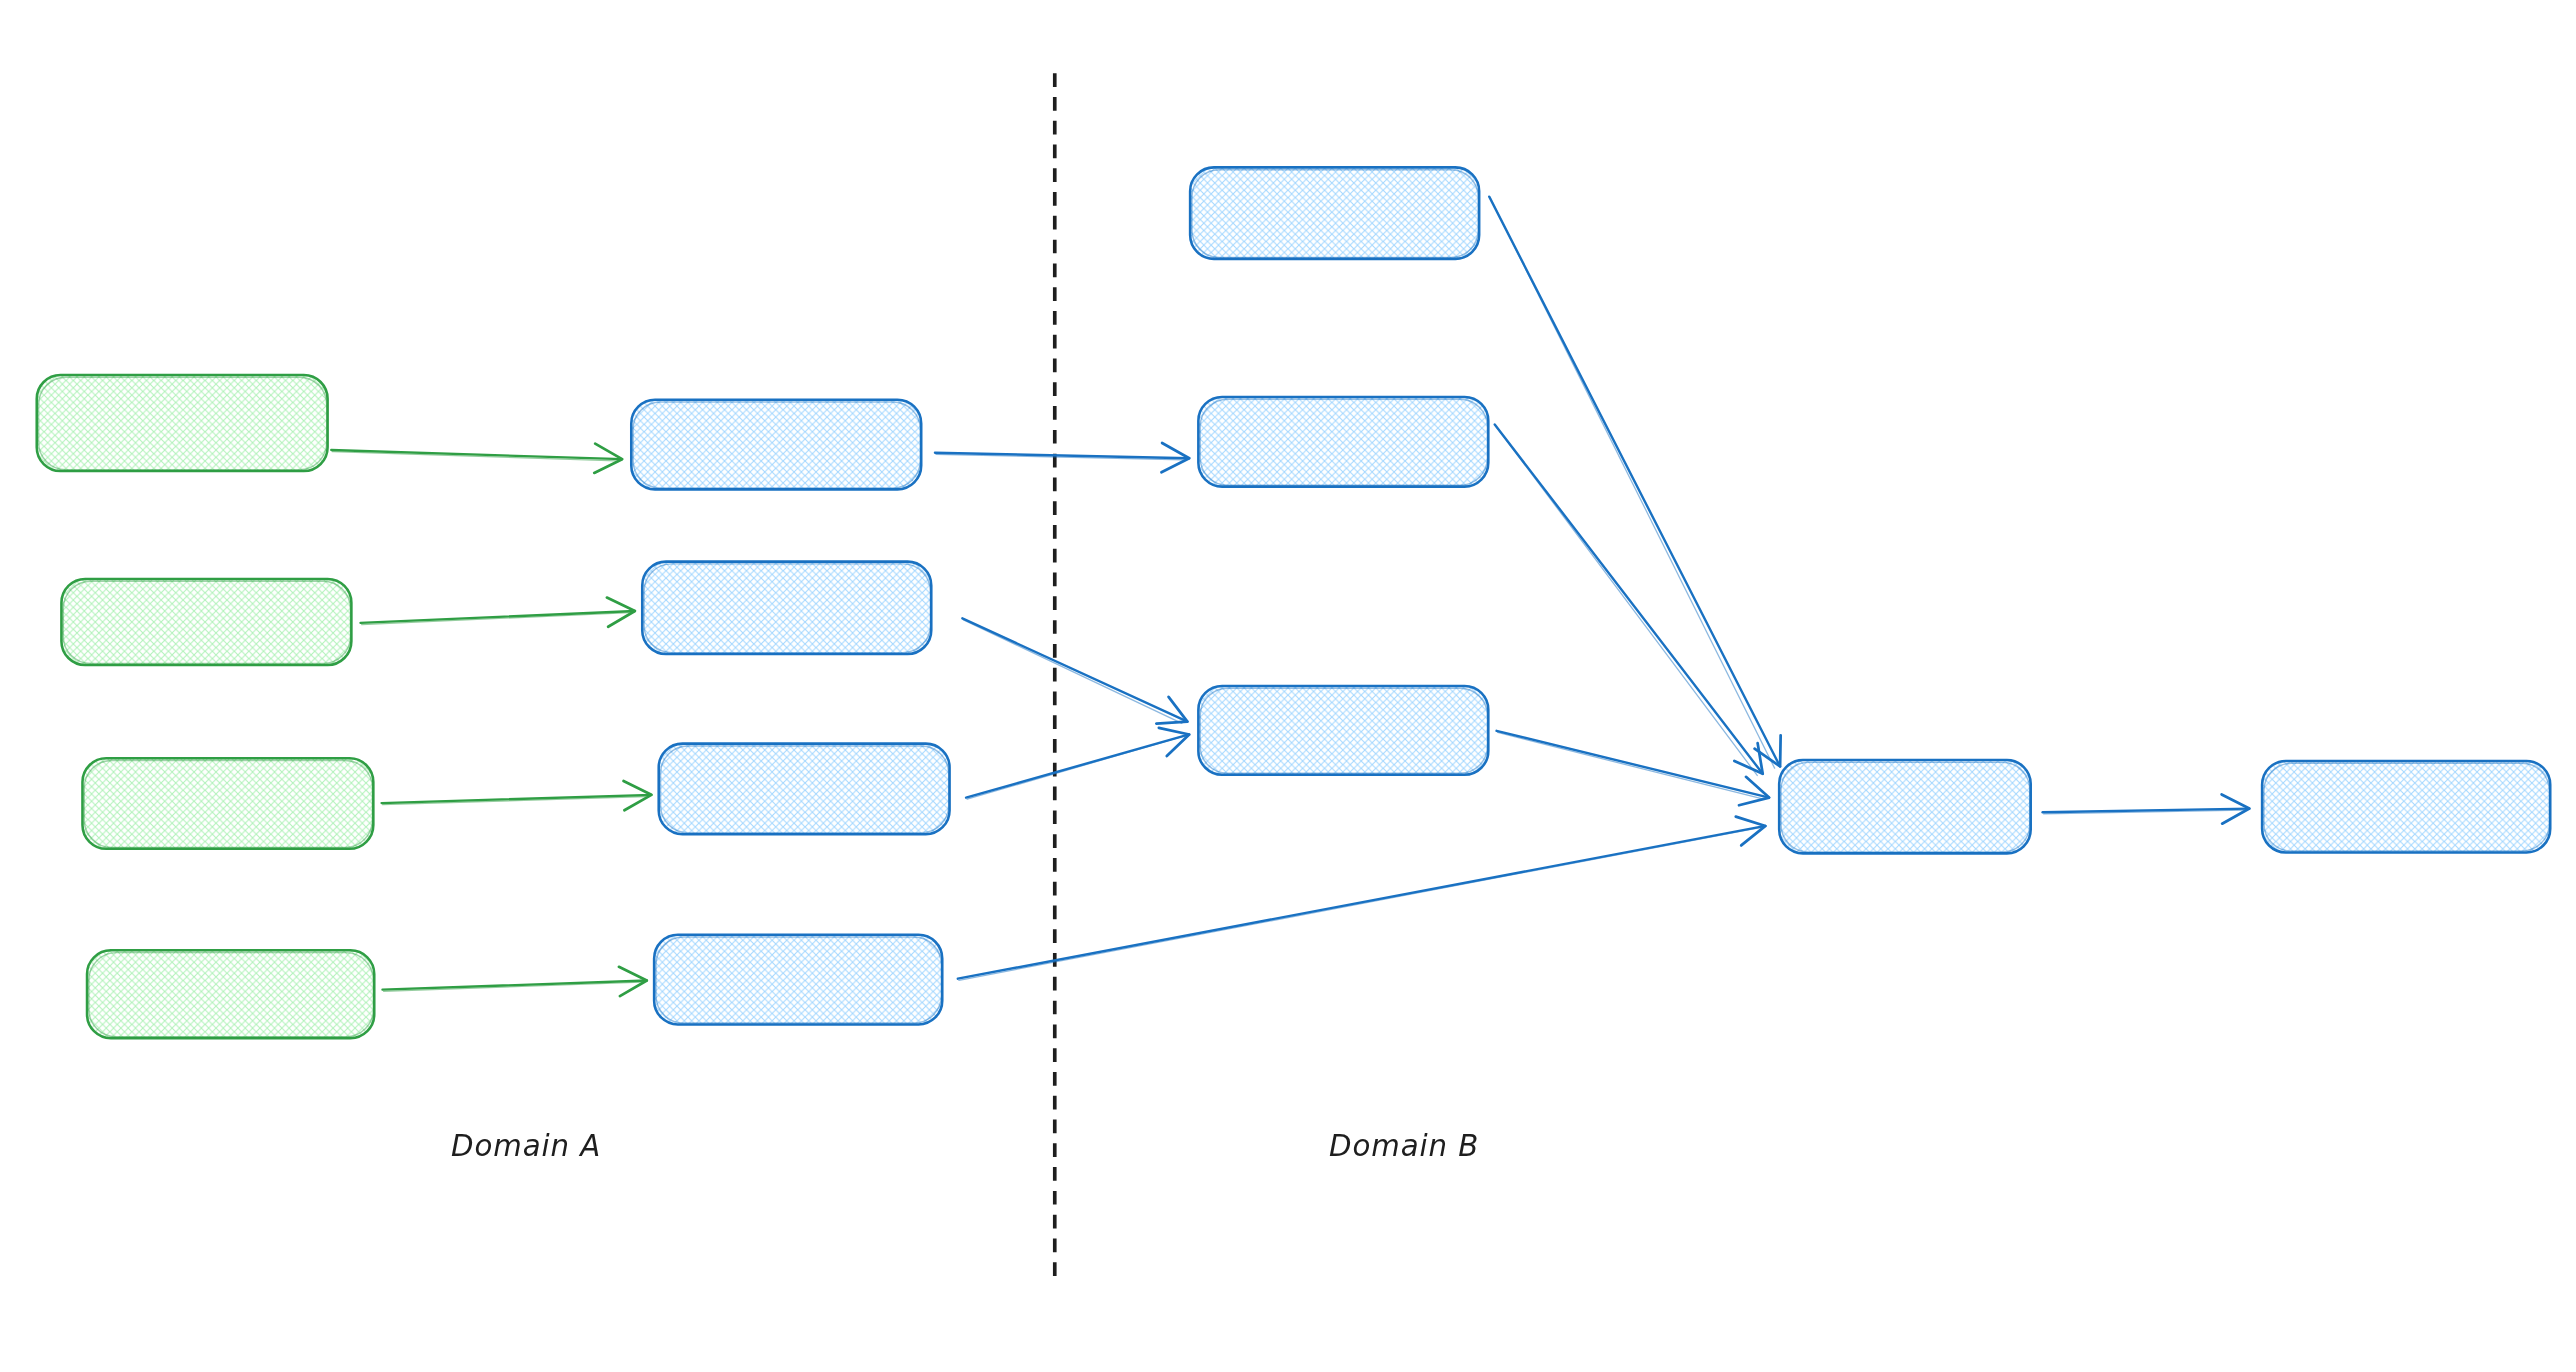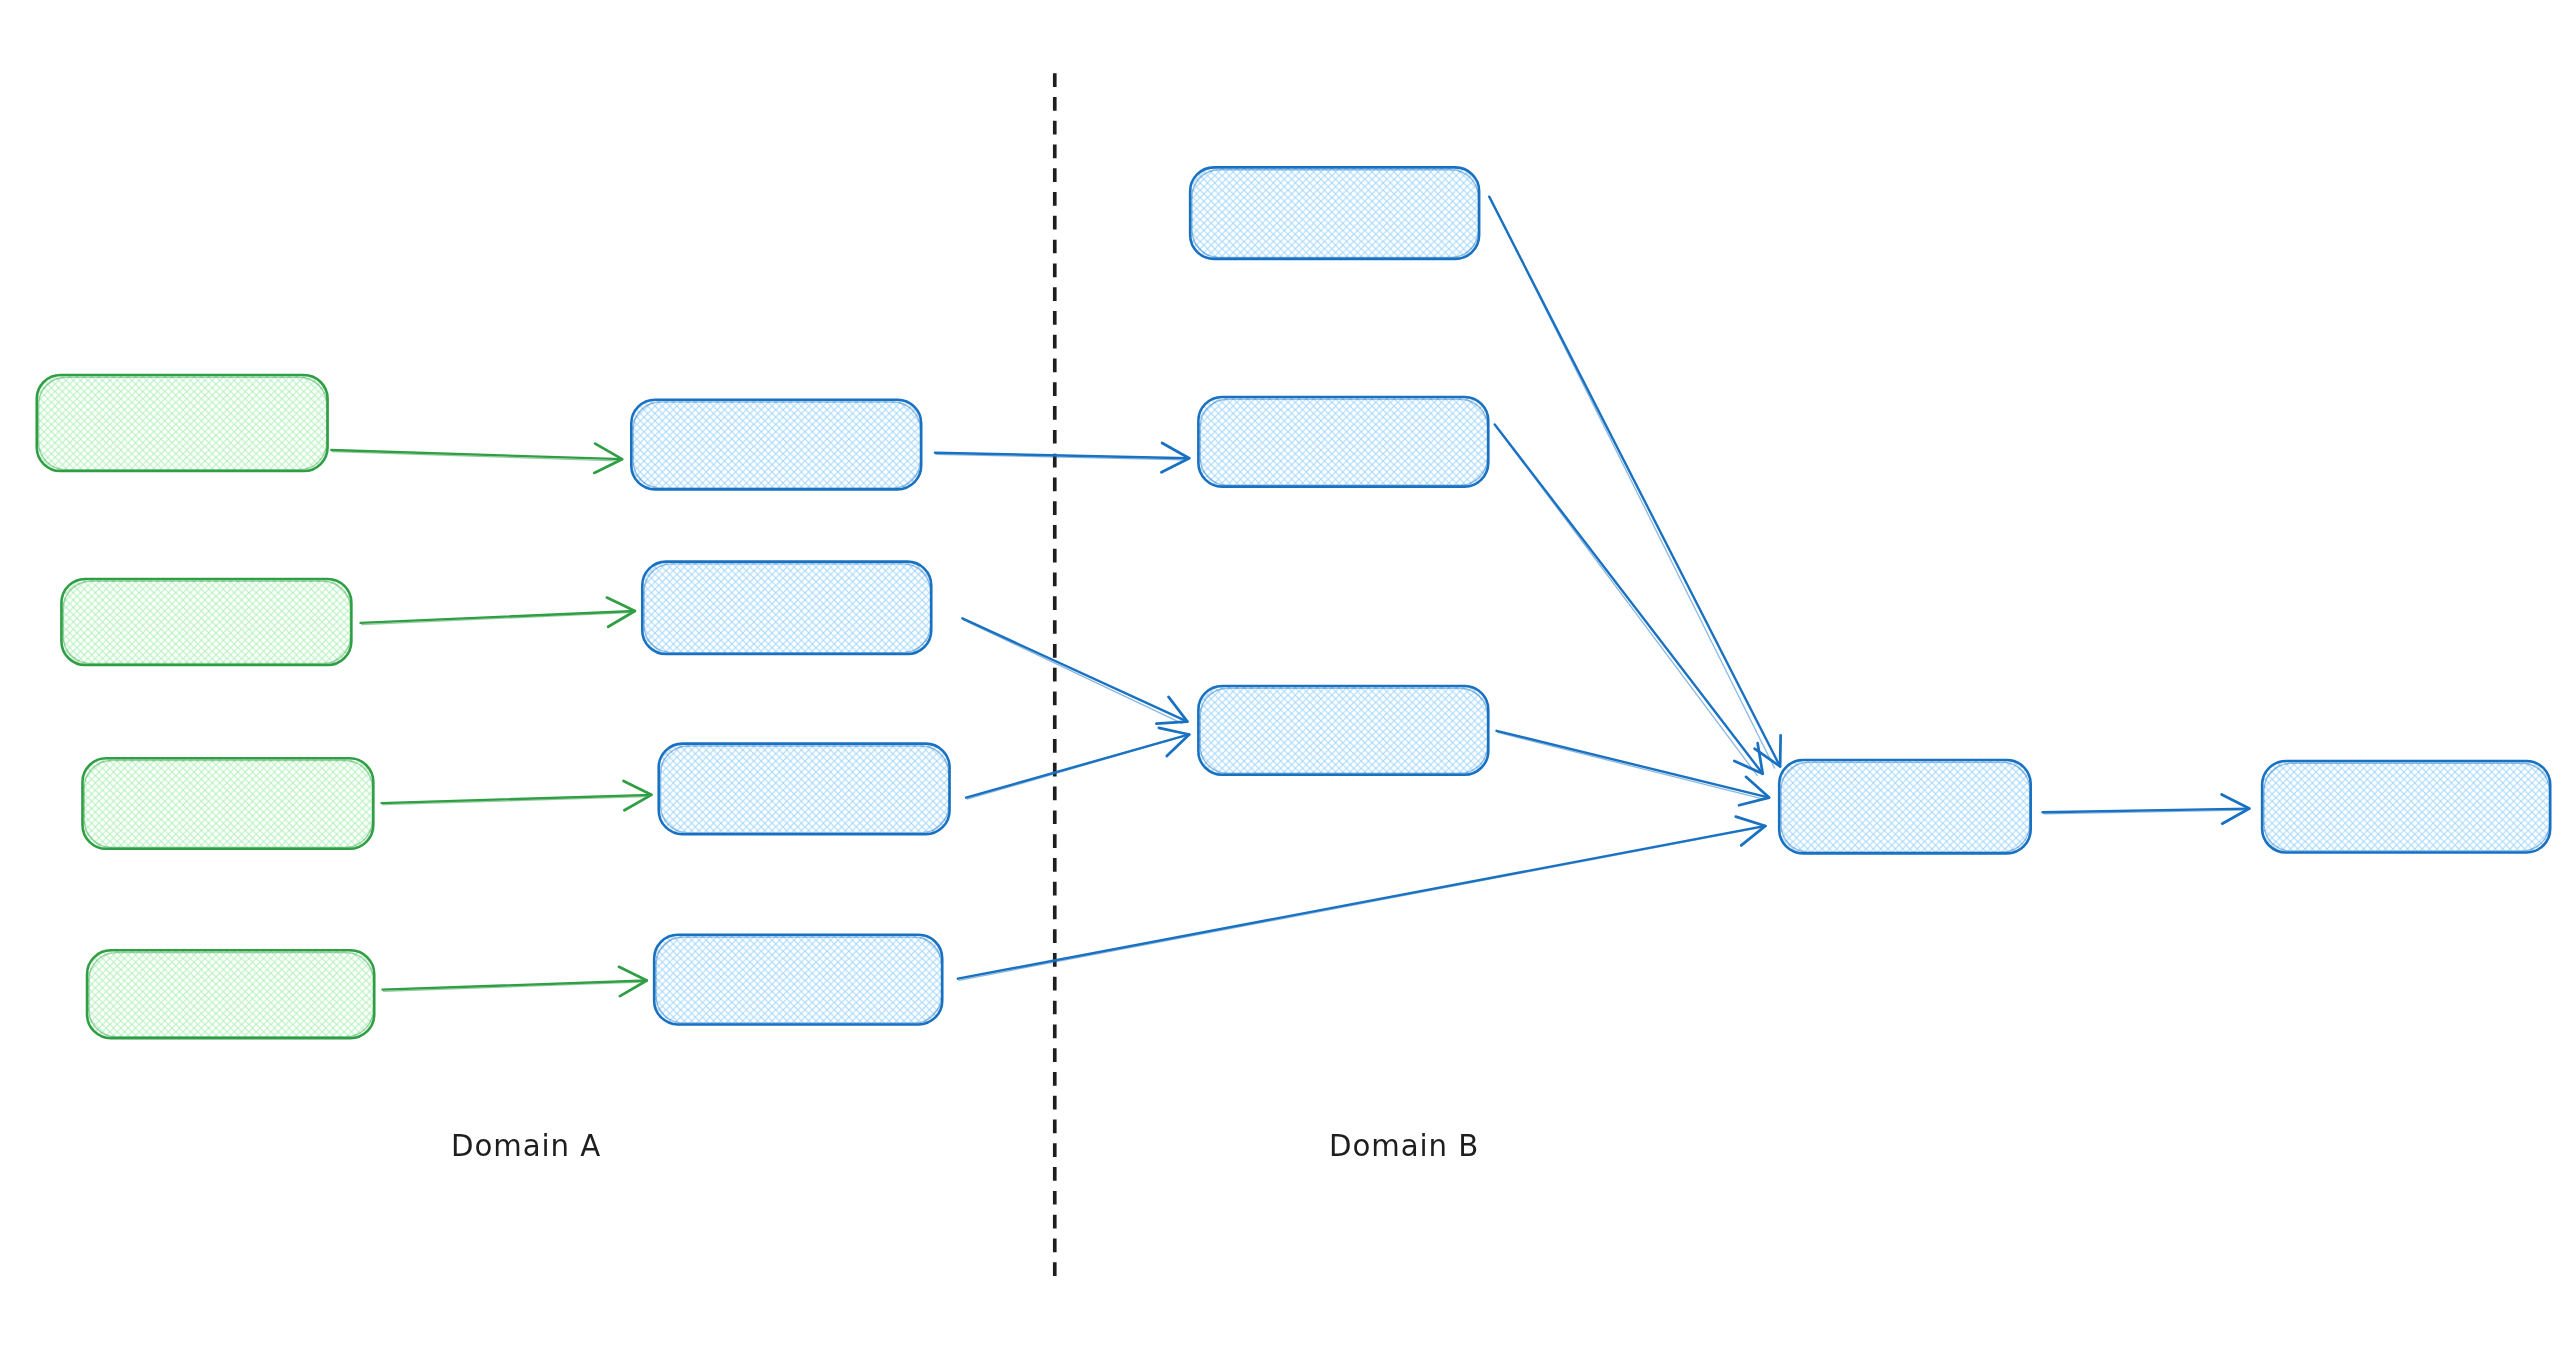--- a/index.html
+++ b/index.html
@@ -1,21 +1,21 @@
 <!DOCTYPE html>
 <html style="font-size:14.6px"><head>
 <meta charset="utf-8">
 <style>
   html, body {
     margin: 0; padding: 0;
     width: 2576px; height: 1372px;
     background: #ffffff;
     overflow: hidden;
   }
-  .stage { position: absolute; top: 0; left: 0; width: 2576px; height: 1332px; }
+  .stage { position: absolute; top: 0; left: 0; width: 2576px; height: 1332px; font-style: italic; }
   svg { display: block; }
   .label {
     font-family: "DejaVu Sans", sans-serif;
     font-size: 32px;
     letter-spacing: 1px;
     text-anchor: middle;
   }
   .node { stroke-width: 2.8; stroke-linejoin: round; }
   .node-echo { fill: none; stroke-width: 1.6; opacity: 0.45; }
   .edge { fill: none; stroke-width: 2.6; stroke-linecap: round; }

